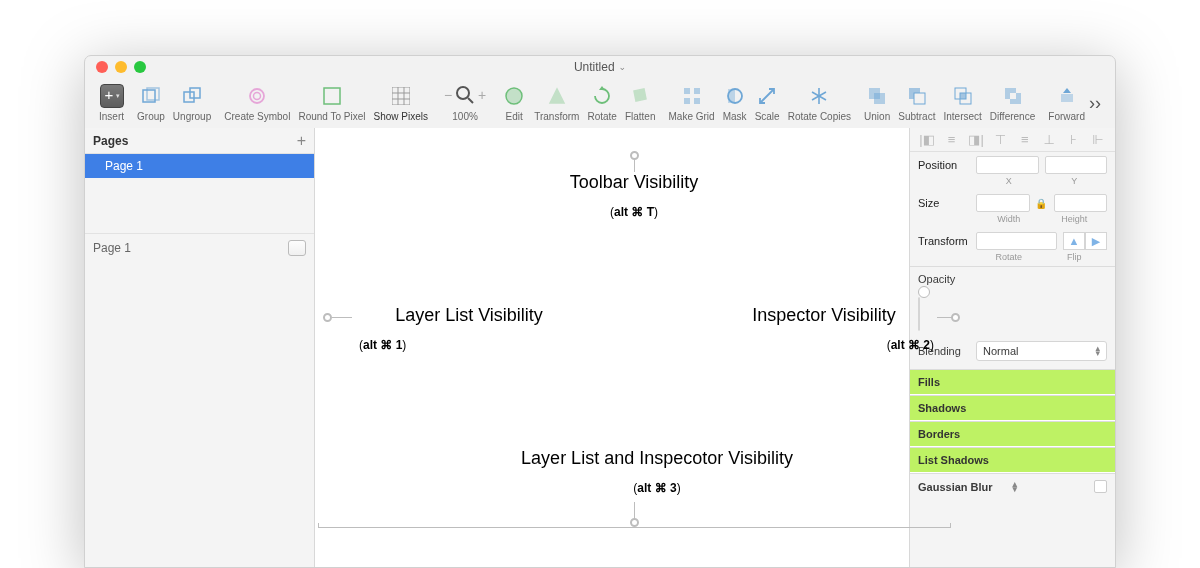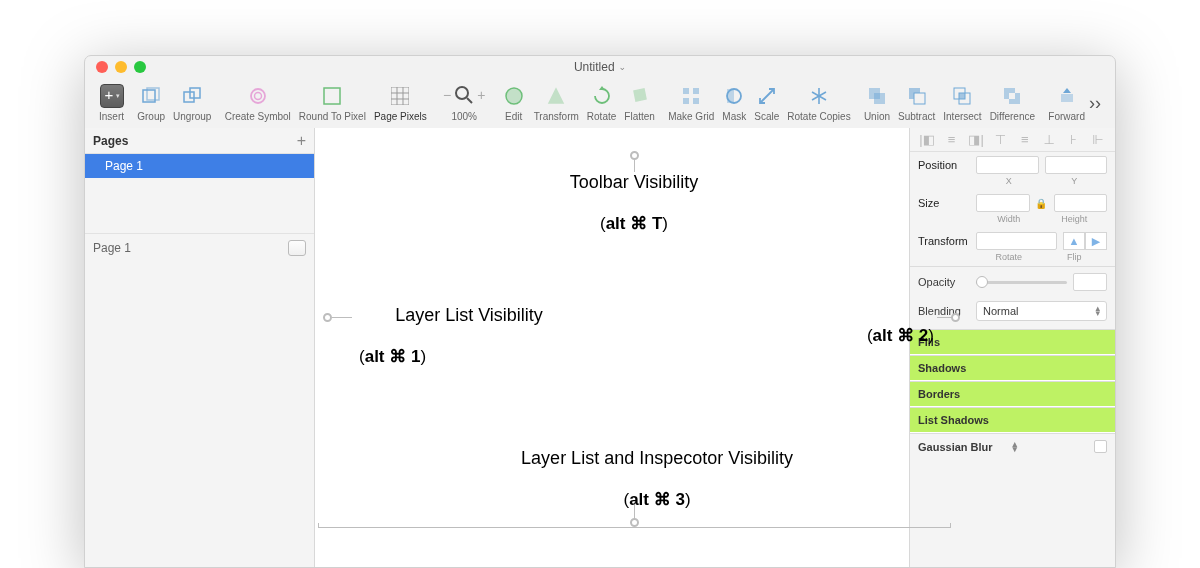--- a/index.html
+++ b/index.html
@@ -33,33 +33,33 @@
 .align-row span{flex:1;text-align:center;color:#BBB;font-size:13px;}
 .irow{display:flex;align-items:center;padding:4px 8px 2px;gap:6px;}
 .irow .lab{width:52px;font-size:11px;color:#222;}
 .fld{flex:1;height:18px;background:#fff;border:1px solid #D5D5D5;border-radius:2px;}
 .sub{display:flex;font-size:9px;color:#999;padding:0 8px 4px 66px;}
 .sub span{flex:1;text-align:center;}
 .lock{width:12px;text-align:center;color:#BBB;font-size:10px;}
 .flip{display:flex;gap:0;}
 .flip div{width:22px;height:18px;border:1px solid #D5D5D5;background:#fff;display:flex;align-items:center;justify-content:center;color:#7FB3E6;font-size:11px;}
 .section{padding:6px 8px;border-top:1px solid #DCDCDC;border-bottom:1px solid #fff;font-weight:600;font-size:11px;color:#333;background:#bef264;}
-.slider{display:flex;align-items:center;gap:6px;padding:6px 8px;}
+.slider{display:flex;align-items:flex-start;gap:6px;padding:6px 8px;flex-direction:column;}
 .slider .track{flex:1;height:3px;background:#D0D0D0;border-radius:2px;position:relative;}
 .slider .thumb{position:absolute;left:0;top:-5px;width:12px;height:12px;background:#fff;border:1px solid #BBB;border-radius:50%;}
 .blend{display:flex;align-items:center;gap:6px;padding:4px 8px 8px;}
 .blend .sel{flex:1;height:20px;background:#fff;border:1px solid #D5D5D5;border-radius:3px;display:flex;align-items:center;padding:0 6px;font-size:11px;justify-content:space-between;}
 .gauss{display:flex;align-items:center;justify-content:space-between;padding:6px 8px;border-top:1px solid #DCDCDC;}
 .gauss .chk{width:13px;height:13px;border:1px solid #CCC;border-radius:2px;background:#fff;}
 .updown{font-size:9px;color:#888;display:flex;flex-direction:column;line-height:5px;}
 
 
 .anno{position:absolute;font-family:"Avenir Next","Helvetica Neue",sans-serif;color:#000;text-align:center;z-index:20;}
 .anno .t1{font-size:18px;font-weight:500;text-align:center;}
-.anno .t2{font-size:17px;font-weight:500;margin-top:20px;}
+.anno .t2{font-size:12px;font-weight:500;margin-top:12px;}
 .anno .bold{font-weight:700;}
 .leader{position:absolute;background:#BDBDBD;z-index:15;}
 .knob{position:absolute;width:9px;height:9px;border:2px solid #BDBDBD;border-radius:50%;background:#fff;z-index:16;}
 
 
 .i-green{color:#6EBF7A;} .i-blue{color:#6FA7D6;} .i-gray{color:#B8B8B8;} .i-dark{color:#666;}
 svg{display:block;}
 </style>
 </head>
 <body>
@@ -127,21 +127,21 @@
       <div class="tbtn">
         <div class="ico i-gray">
             <svg width="18" height="18">
               <rect x="0" y="0" width="18" height="18" fill="none" stroke="#999"></rect>
               <line x1="6" y1="0" x2="6" y2="18" stroke="#999"></line>
               <line x1="12" y1="0" x2="12" y2="18" stroke="#999"></line>
               <line x1="0" y1="6" x2="18" y2="6" stroke="#999"></line>
               <line x1="0" y1="12" x2="18" y2="12" stroke="#999"></line>
             </svg>
           </div>
-        <span class="lbl" style="color:#333;font-weight:500;">Page Pixels</span>
+        <span class="lbl" style="color:#333;font-weight:500;">Show Pixels</span>
       </div>
       <div class="sep" style="width:22px;"></div>
       <div class="tbtn zoom" style="flex-direction:column;align-items:center;">
         <div style="display:flex;align-items:center;gap:3px;">
           <span class="sign">−</span>
           <span class="i-dark">
               <svg width="20" height="20">
                 <circle cx="8" cy="8" r="6" fill="none" stroke="#555" stroke-width="2"></circle>
                 <line x1="13" y1="13" x2="18" y2="18" stroke="#555" stroke-width="2"></line>
               </svg>
@@ -387,20 +387,21 @@
   <div class="knob" style="left:289px; top:313px;"></div>
   <div class="leader" style="left:298px; top:317px; width:20px; height:1px;"></div>
   <div class="anno" style="left:325px; top:305px; width:220px; text-align:left;">
     <div class="t1">Layer List Visibility</div>
     <div class="t2">(<span class="bold">alt ⌘ 1</span>)</div>
   </div>
 
   <div class="knob" style="left:917px; top:313px;"></div>
   <div class="leader" style="left:903px; top:317px; width:16px; height:1px;"></div>
   <div class="anno" style="left:680px; top:305px; width:220px; text-align:right;">
+    <div class="t1">Inspector Visibility</div>
     <div class="t2">(<span class="bold">alt ⌘ 2</span>)</div>
   </div>
 
   <div class="anno" style="left:443px; top:448px; width:360px;">
     <div class="t1">Layer List and Inspecotor Visibility</div>
     <div class="t2">(<span class="bold">alt ⌘ 3</span>)</div>
   </div>
   <div class="leader" style="left:600px; top:502px; width:1px; height:18px;"></div>
   <div class="knob" style="left:596px; top:518px;"></div>
   <div class="leader" style="left:284px; top:527px; width:632px; height:1px;"></div>

